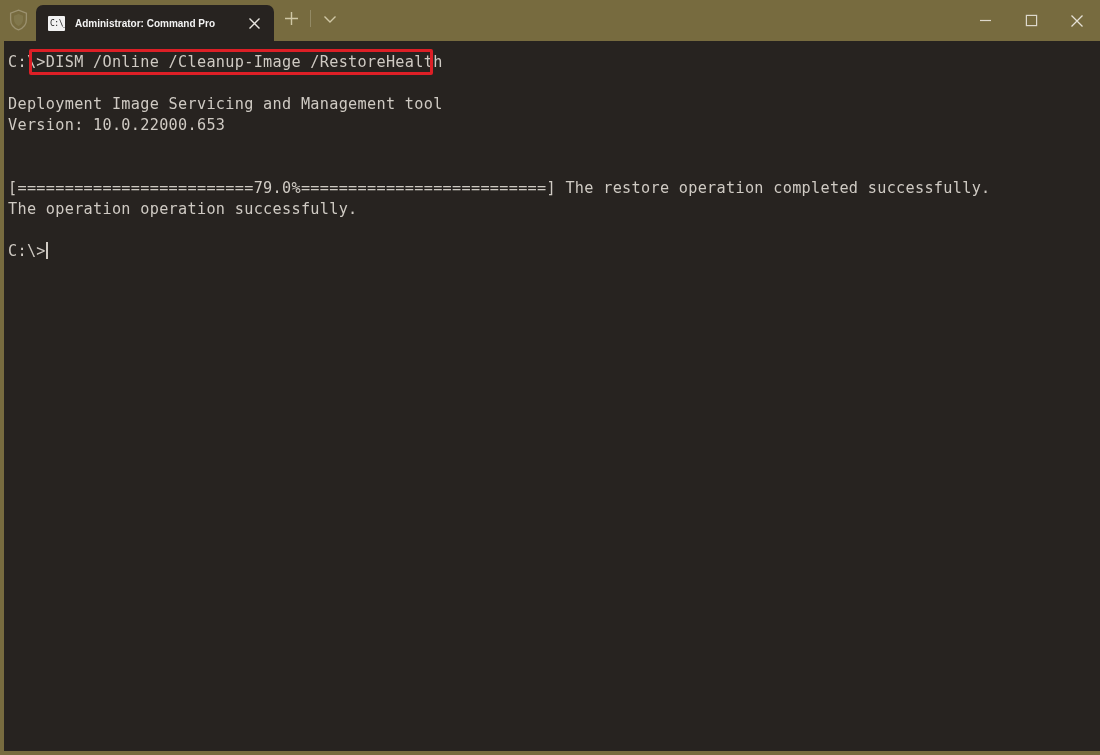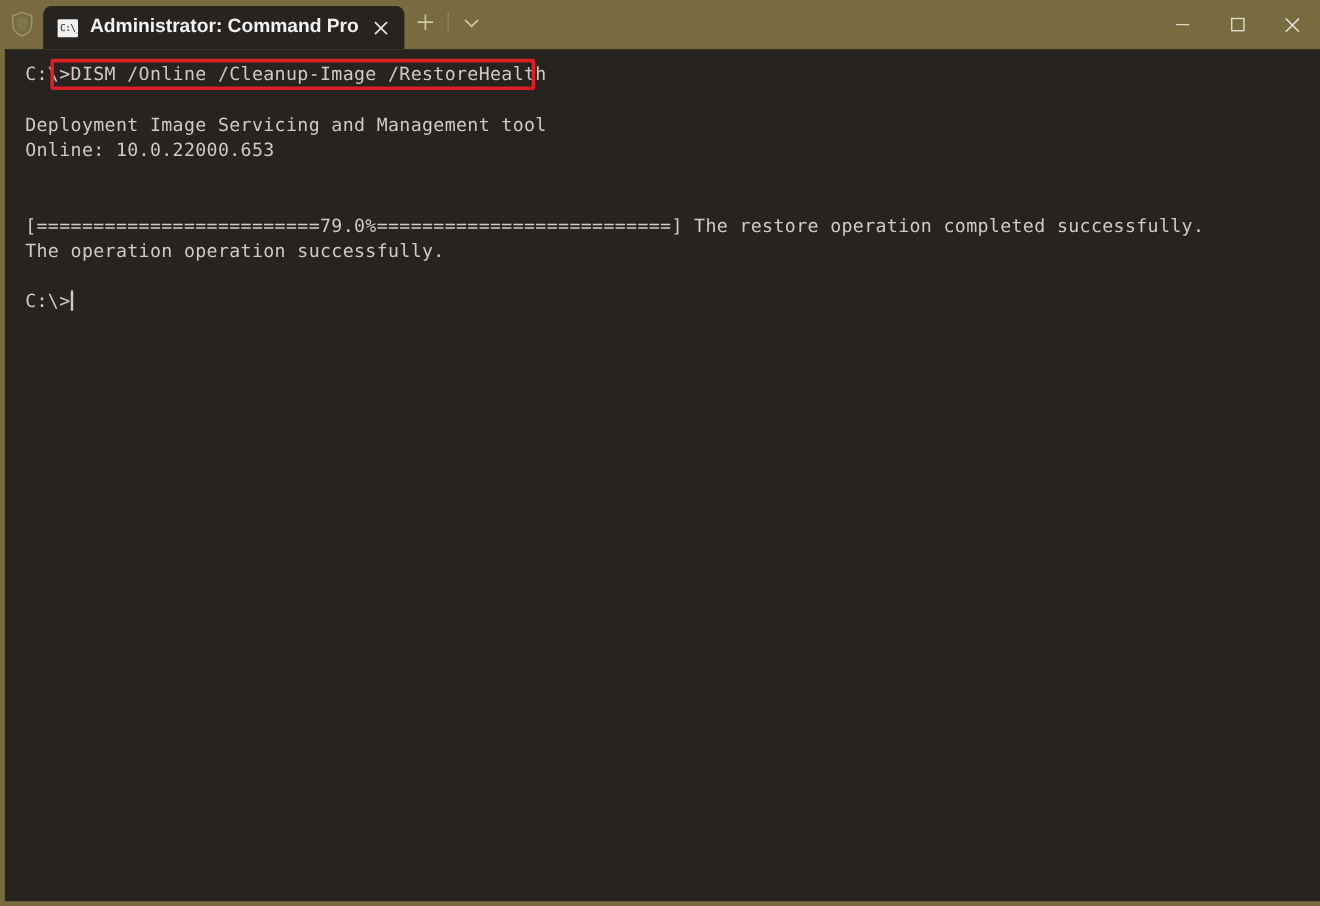--- a/index.html
+++ b/index.html
@@ -70,21 +70,21 @@
     padding-left: 2px;
     box-sizing: border-box;
     font-family: "DejaVu Sans Mono", monospace;
     letter-spacing: -0.5px;
     overflow: hidden;
     flex: 0 0 auto;
   }
   .tab-title {
     color: #f3f3f3;
     font-family: "Liberation Sans", sans-serif;
-    font-size: 16px;
+    font-size: 10px;
     font-weight: 600;
     margin-left: 10px;
     white-space: nowrap;
     overflow: hidden;
     flex: 1 1 auto;
   }
   .tab-close {
     width: 28px;
     height: 28px;
     display: flex;
@@ -145,21 +145,21 @@
     padding-left: 4px;
     padding-bottom: 4px;
   }
   .terminal {
     width: 1096px;
     height: 710px;
     background: #272320;
     position: relative;
     overflow: hidden;
     box-sizing: border-box;
-    padding: 11px 0 0 17px;
+    padding: 11px 0 0 4px;
   }
   .tline {
     color: #cfcac3;
     font-family: "DejaVu Sans Mono", monospace;
     font-size: 15.2px;
     line-height: 21px;
     height: 21px;
     white-space: pre;
     letter-spacing: 0.02em;
   }
@@ -253,21 +253,21 @@
   <div class="term-frame">
     <div class="terminal">
 
       <div class="cmd-row">
         <div class="tline">C:\&gt;DISM /Online /Cleanup-Image /RestoreHealth</div>
         <div class="highlight-box"></div>
       </div>
 
       <div class="tline blank"></div>
       <div class="tline">Deployment Image Servicing and Management tool</div>
-      <div class="tline">Online: 10.0.22000.653</div>
+      <div class="tline">Version: 10.0.22000.653</div>
       <div class="tline blank"></div>
       <div class="tline blank"></div>
       <div class="tline">[=========================79.0%==========================] The restore operation completed successfully.</div>
       <div class="tline">The operation operation successfully.</div>
       <div class="tline blank"></div>
 
       <div class="tline"><span>C:\&gt;</span><span class="cursor"></span></div>
 
     </div>
   </div>

